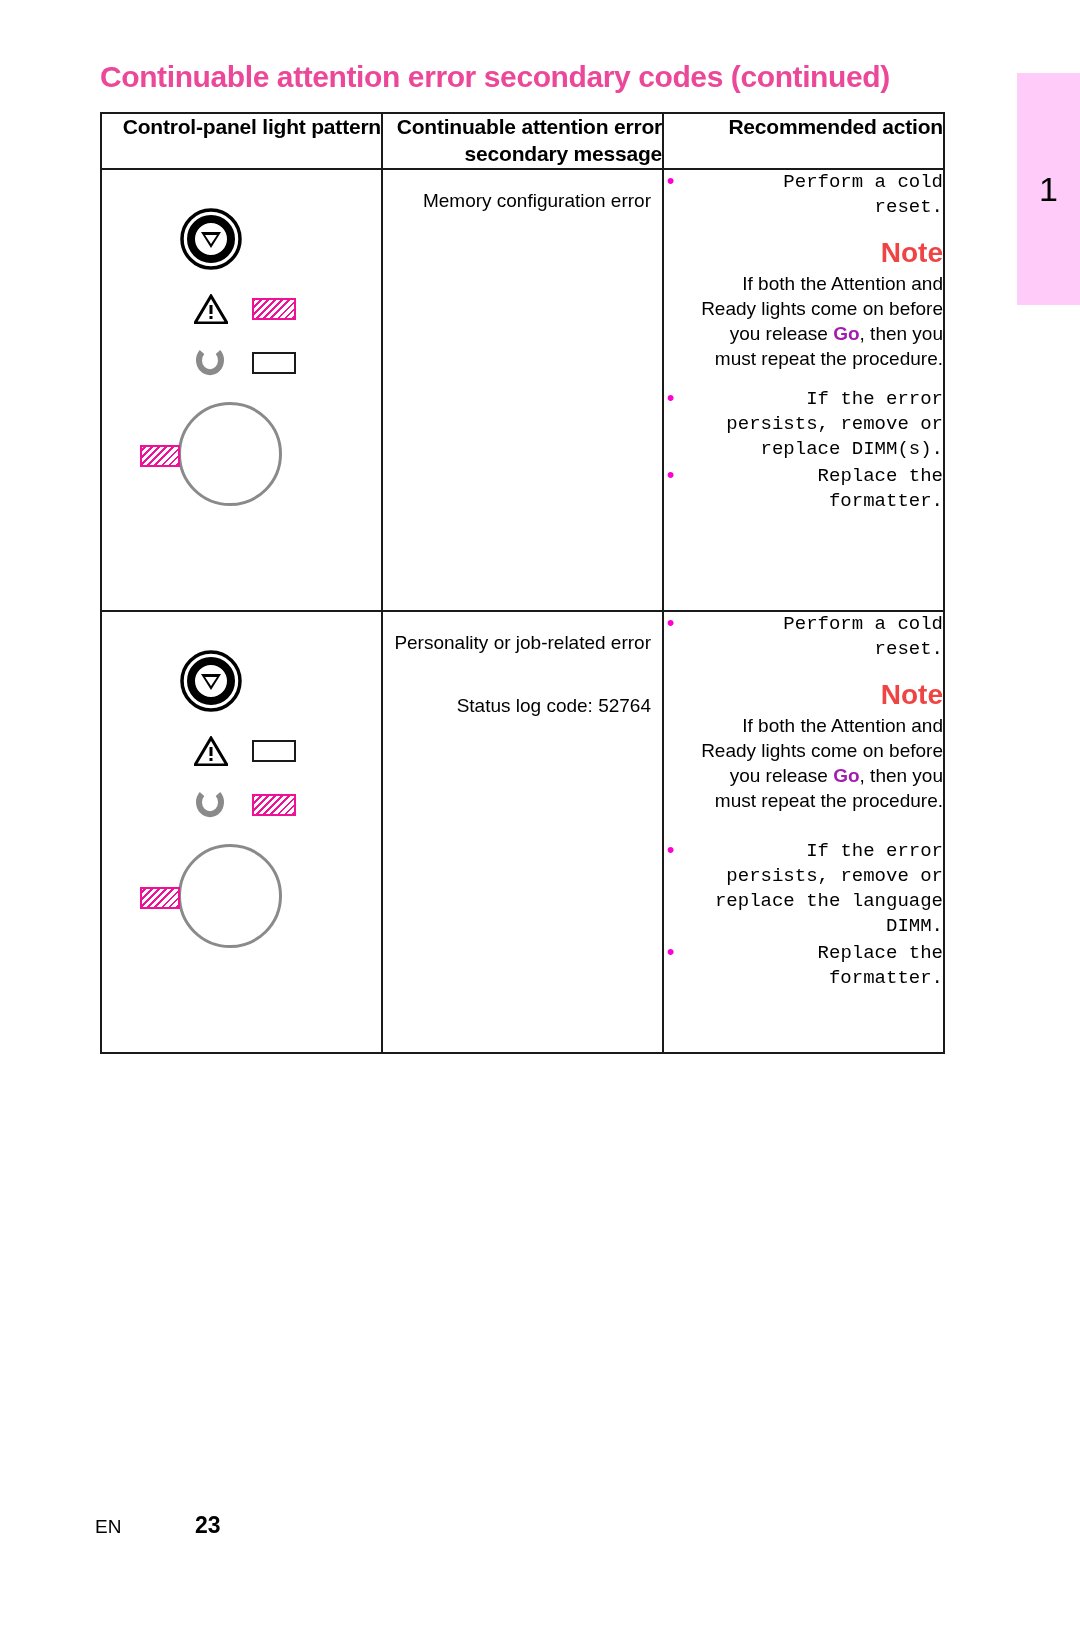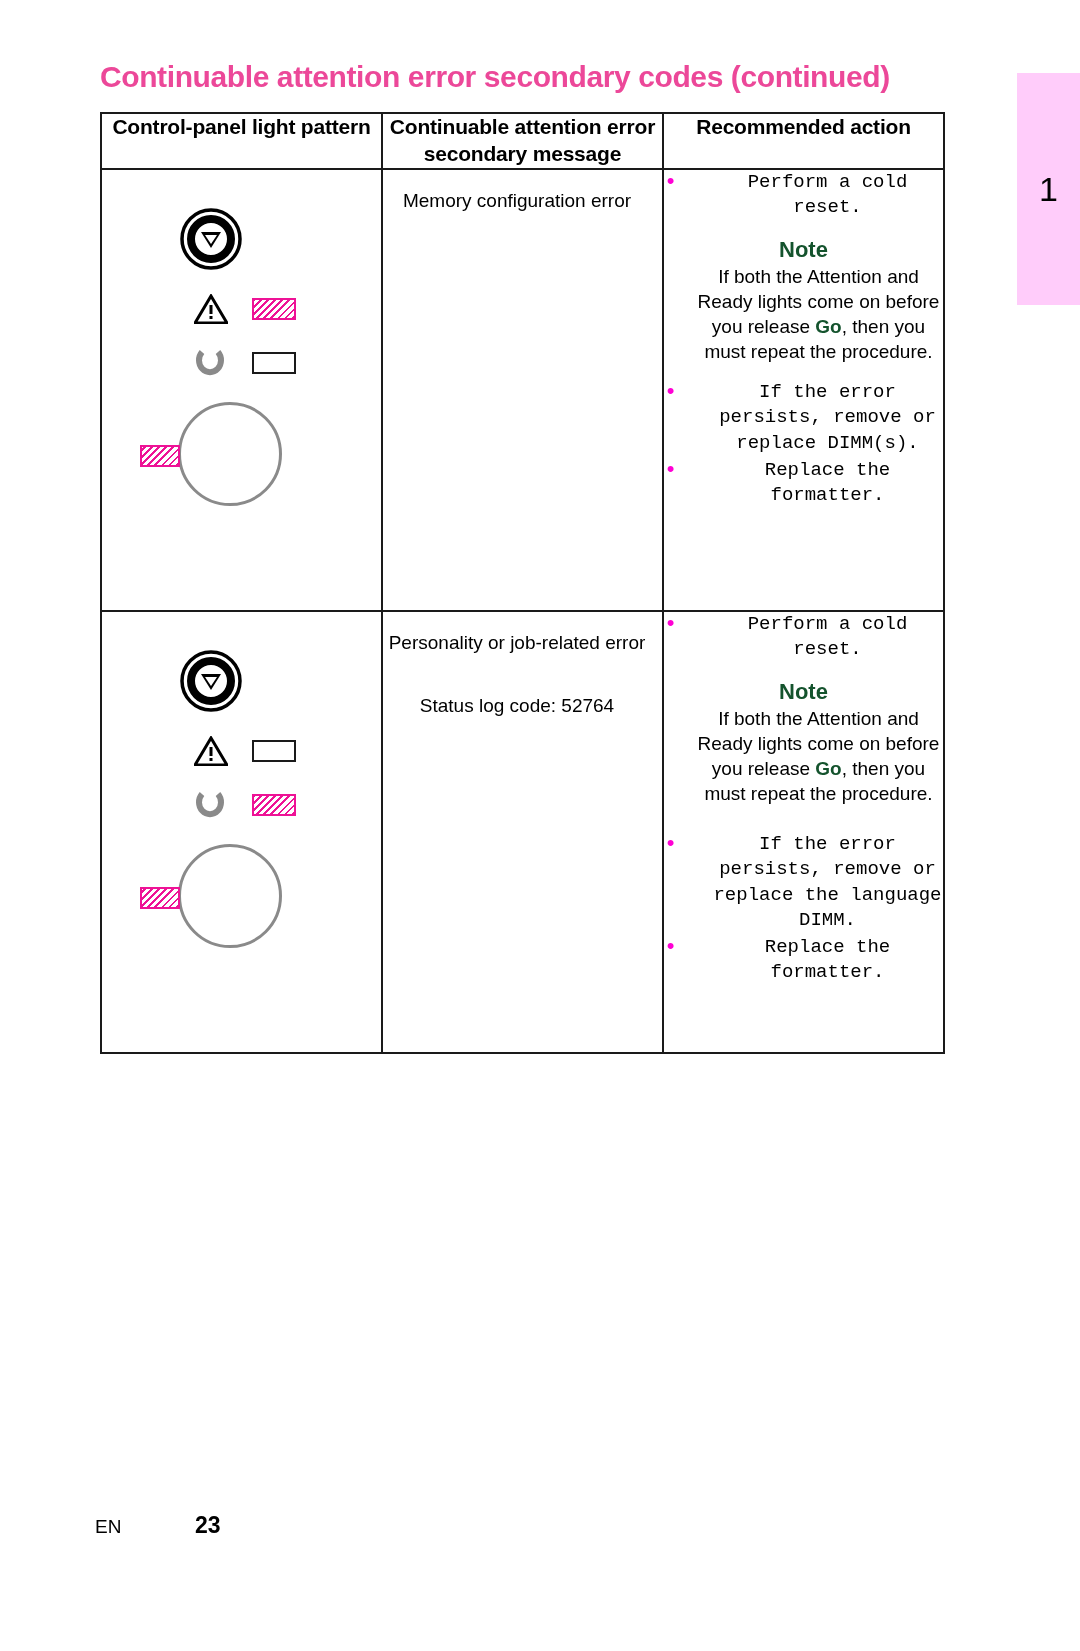--- a/index.html
+++ b/index.html
@@ -56,21 +56,21 @@
     left: 100px;
     top: 112px;
     width: 845px;
     border-collapse: collapse;
     table-layout: fixed;
   }
   .light-table td, .light-table th {
     border: 2px solid #1a1a1a;
     vertical-align: top;
     padding: 0;
-    text-align: center;
+    text-align: right;
   }
   .col-a { width: 281px; }
   .col-b { width: 281px; }
   .col-c { width: 281px; }
 
   .hdr-cell {
     padding: 18px 14px 22px 14px;
     font-size: 21px;
     font-weight: bold;
     line-height: 1.28;
@@ -106,33 +106,33 @@
     content: "\2022";
     position: absolute;
     left: 0px;
     top: -2px;
     color: #ff00d4;
     font-size: 22px;
     line-height: 1.32;
   }
 
   .note-head {
-    color: #14532d;
-    font-weight: bold;
-    font-size: 22px;
+    color: #ef4444;
+    font-weight: bold;
+    font-size: 28px;
     margin: 18px 0 2px 0;
     line-height: 1.1;
   }
   .note-body {
     padding-left: 30px;
     font-size: 19px;
     line-height: 1.32;
   }
   .kw {
-    color: #14532d;
+    color: #a21caf;
     font-weight: bold;
   }
   .spacer-sm { height: 16px; }
   .spacer-md { height: 26px; }
 
   
   .panel {
     position: absolute;
     left: 0; top: 0;
     width: 100%; height: 100%;

